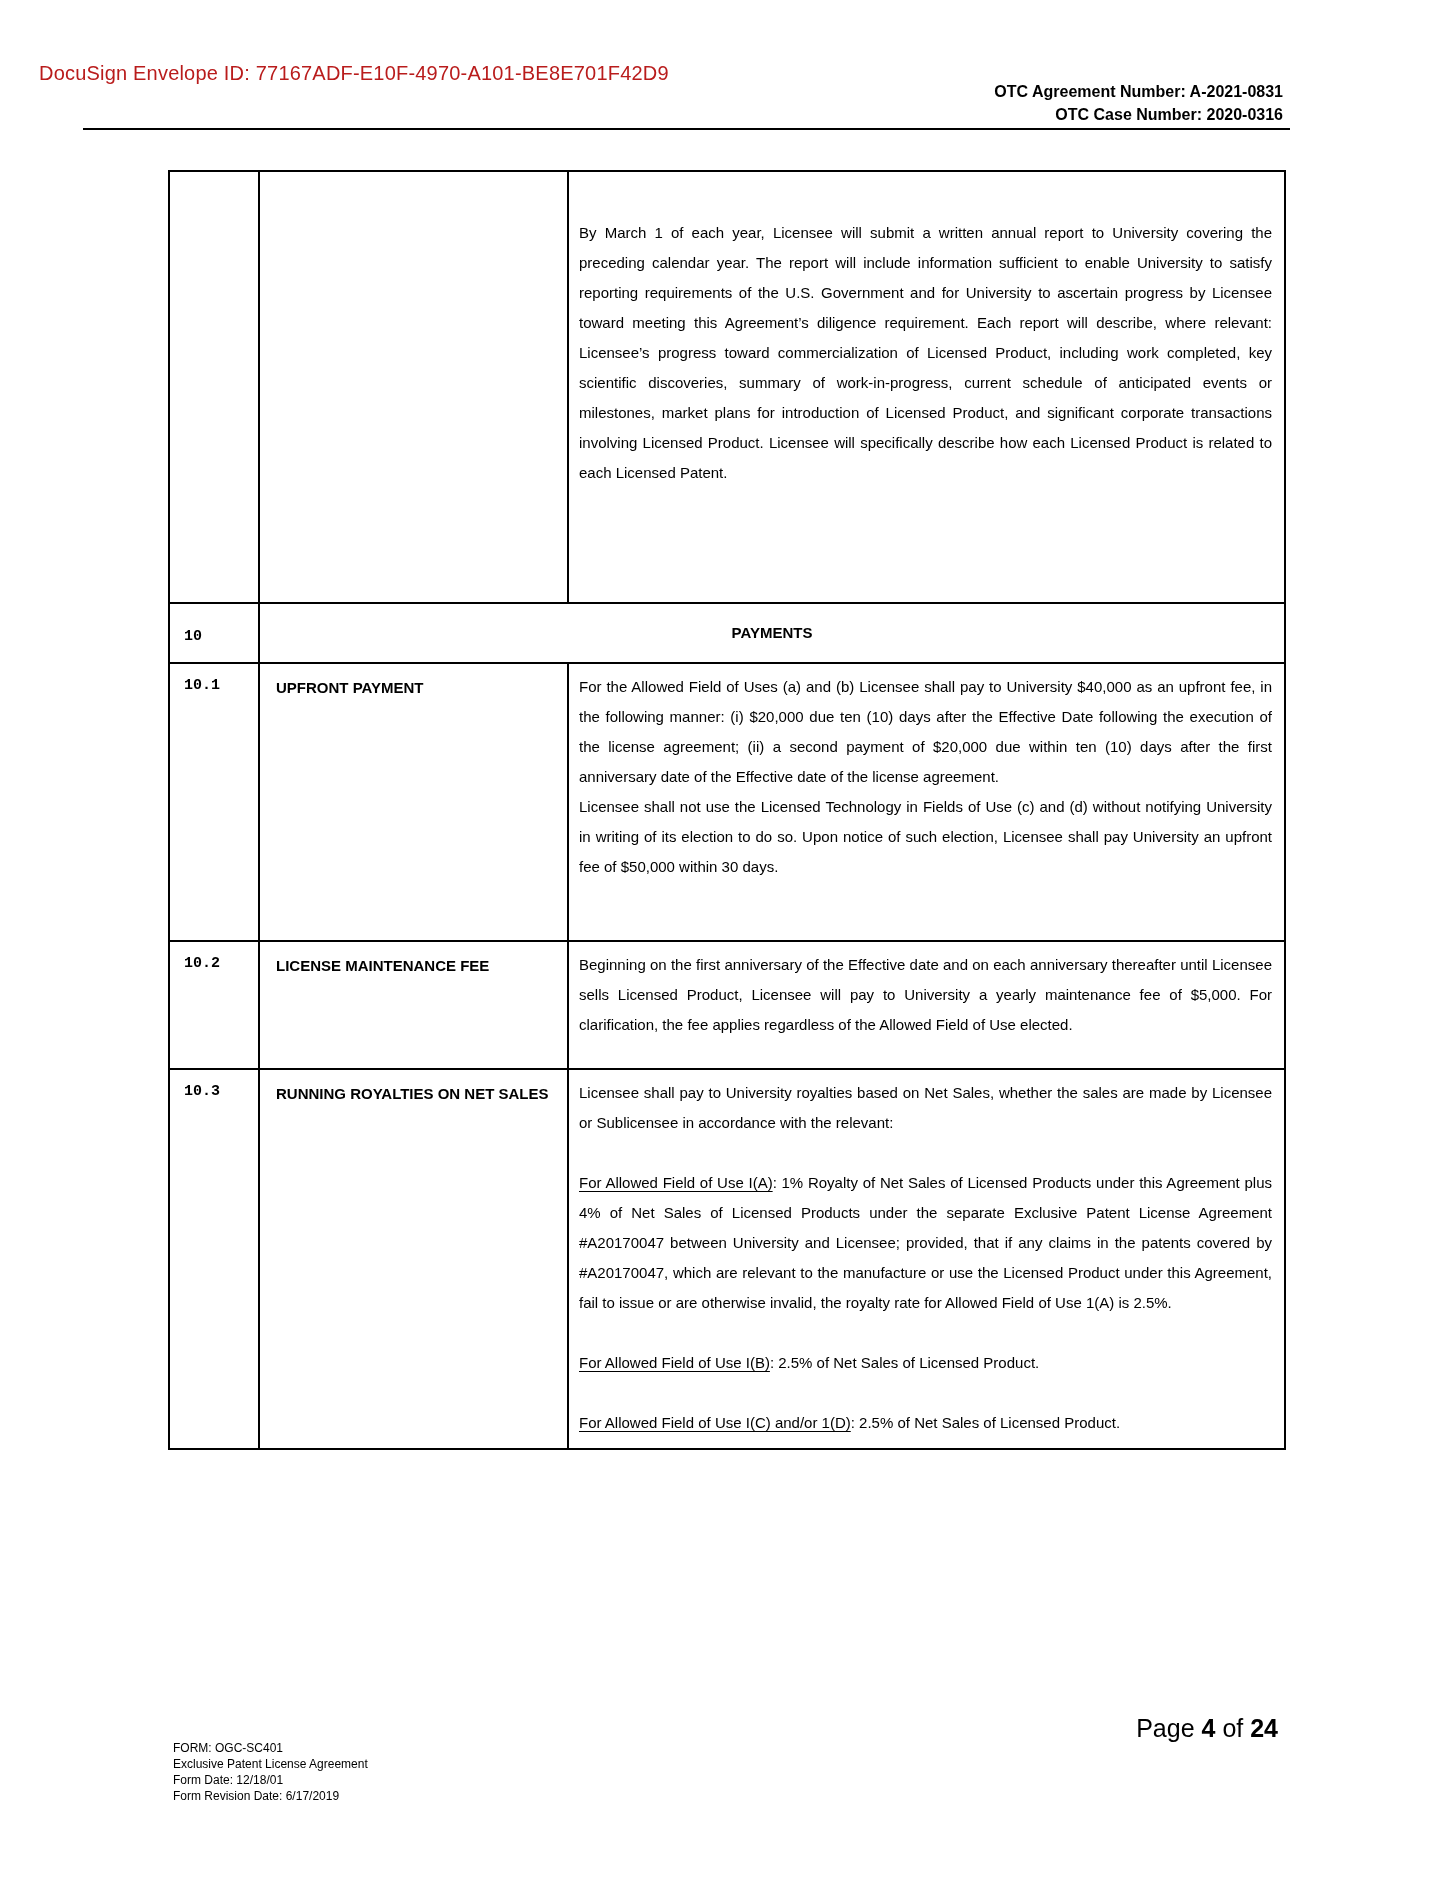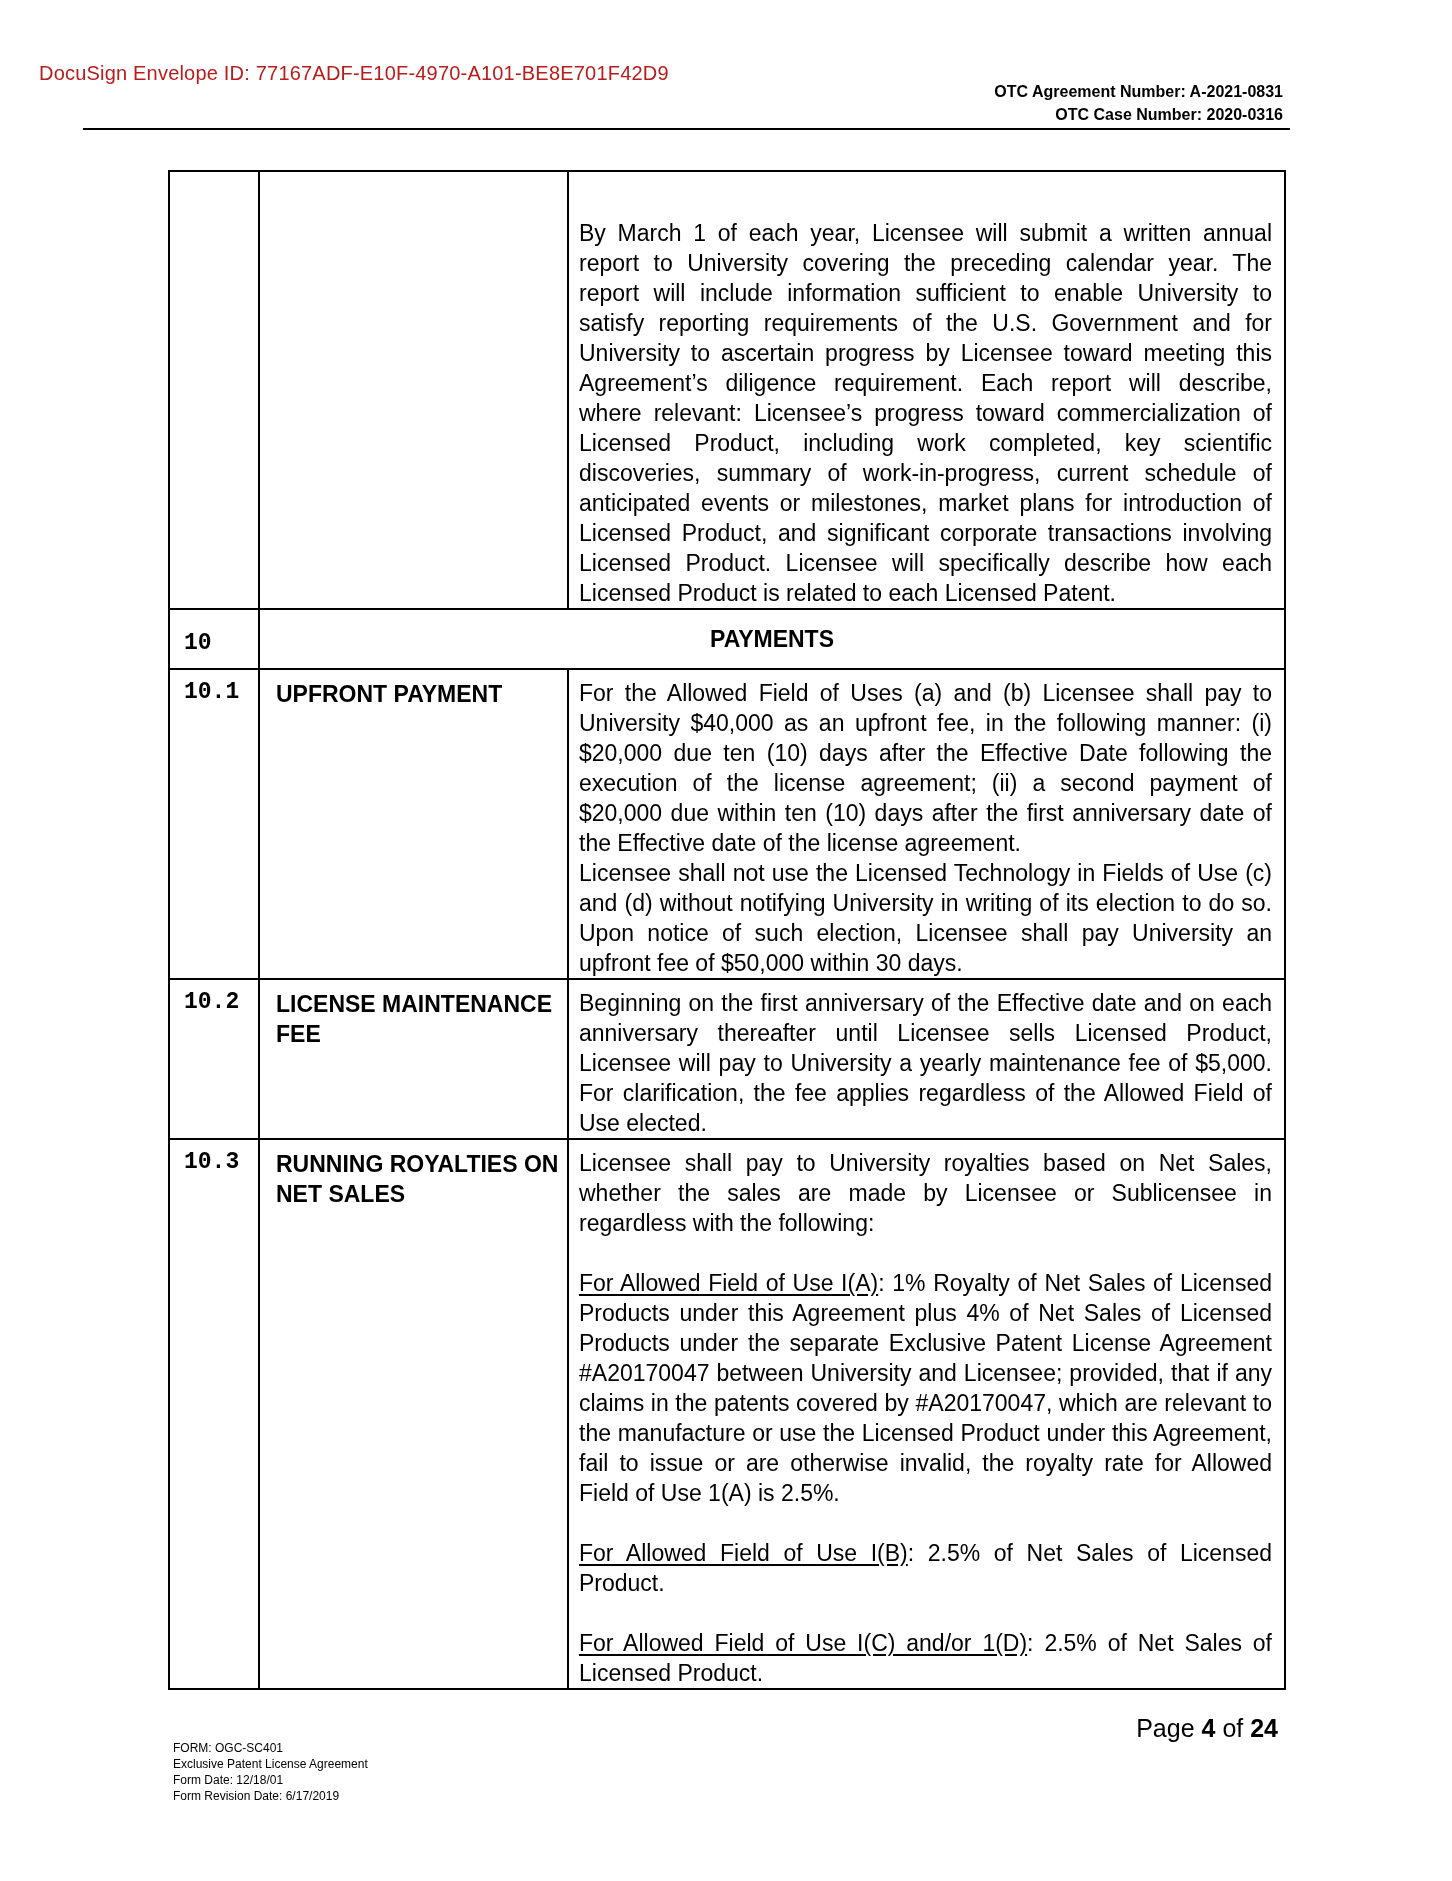--- a/index.html
+++ b/index.html
@@ -20,21 +20,21 @@
   .rule{
     position:absolute;left:83px;top:128px;width:1207px;height:2px;background:#000;
   }
   
   table.doc{
     position:absolute;left:168px;top:170px;width:1116px;
     border-collapse:collapse;table-layout:fixed;
   }
   table.doc td{
     border:2px solid #000;vertical-align:top;
-    font-size:23px;line-height:30px;overflow:hidden;
+    font-size:15px;line-height:30px;overflow:hidden;
   }
   col.c-num{width:90px;}
   col.c-label{width:309px;}
   col.c-body{width:717px;}
   td.num{font-weight:bold;padding:7px 4px 0 14px;font-family:Liberation Mono, monospace;}
   td.label{font-weight:bold;padding:9px 8px 0 16px;}
   td.body{padding:8px 12px 0 10px;text-align:justify;}
   td.body p{margin:0;}
   tr.r-cont{height:432px;}
   tr.r-cont td.body p{margin-top:38px;}
@@ -104,21 +104,21 @@
     <td class="label">LICENSE MAINTENANCE FEE</td>
     <td class="body">
       <p>Beginning on the first anniversary of the Effective date and on each anniversary thereafter until Licensee sells Licensed Product, Licensee will pay to University a yearly maintenance fee of $5,000. For clarification, the fee applies regardless of the Allowed Field of Use elected.</p>
     </td>
   </tr>
 
   <tr class="r-103">
     <td class="num">10.3</td>
     <td class="label">RUNNING ROYALTIES ON NET SALES</td>
     <td class="body">
-      <p>Licensee shall pay to University royalties based on Net Sales, whether the sales are made by Licensee or Sublicensee in regardless with the following:</p>
+      <p>Licensee shall pay to University royalties based on Net Sales, whether the sales are made by Licensee or Sublicensee in accordance with the relevant:</p>
       <p class="royalty">
         <span class="u">For Allowed Field of Use I(A)</span><span>:  1% Royalty of Net Sales of Licensed Products under this Agreement plus 4% of Net Sales of Licensed Products under the separate Exclusive Patent License Agreement #A20170047 between University and Licensee; provided, that if any claims in the patents covered by #A20170047, which are relevant to the manufacture or use the Licensed Product under this Agreement, fail to issue or are otherwise invalid, the royalty rate for Allowed Field of Use 1(A) is 2.5%.</span>
       </p>
       <p class="royalty">
         <span class="u">For Allowed Field of Use I(B)</span><span>:  2.5% of Net Sales of Licensed Product.</span>
       </p>
       <p class="royalty">
         <span class="u">For Allowed Field of Use I(C) and/or 1(D)</span><span>:  2.5% of Net Sales of Licensed Product.</span>
       </p>
     </td>

